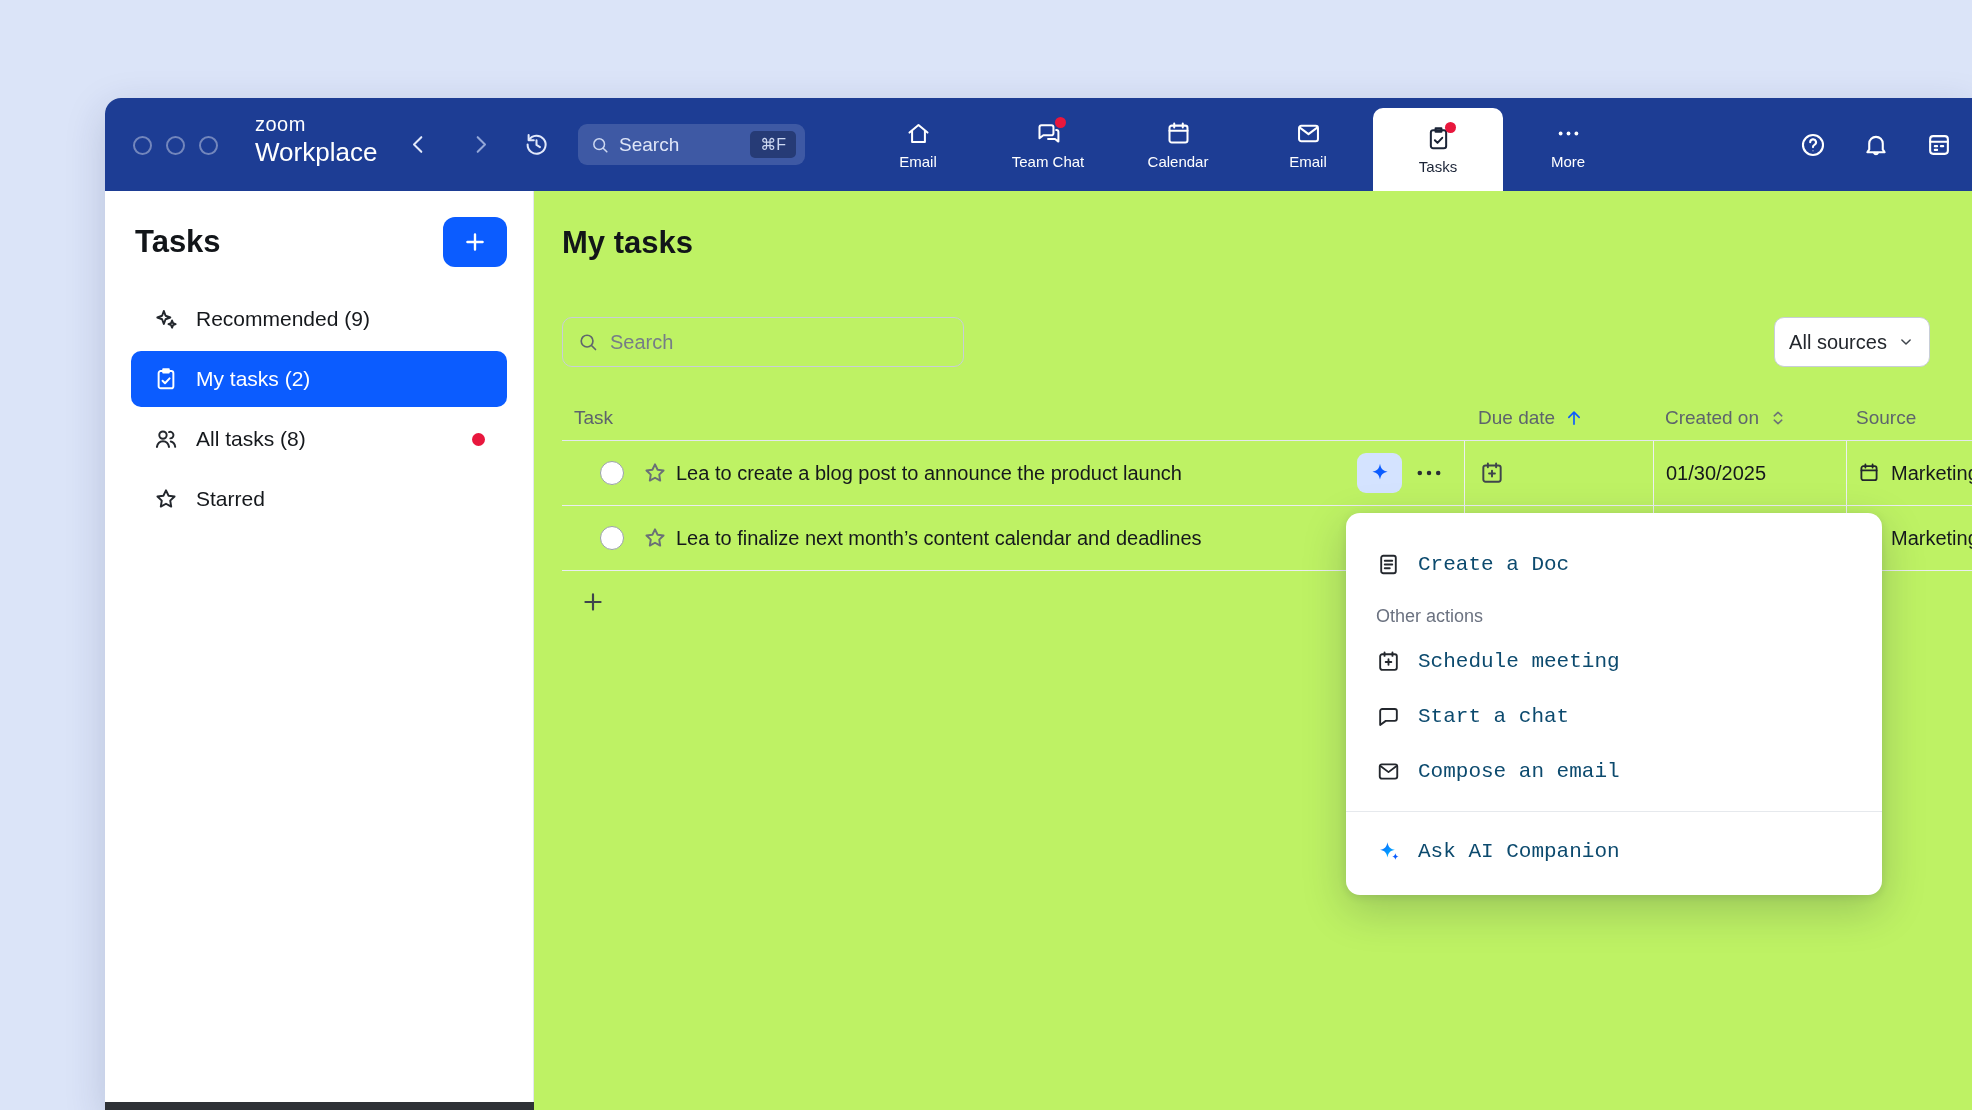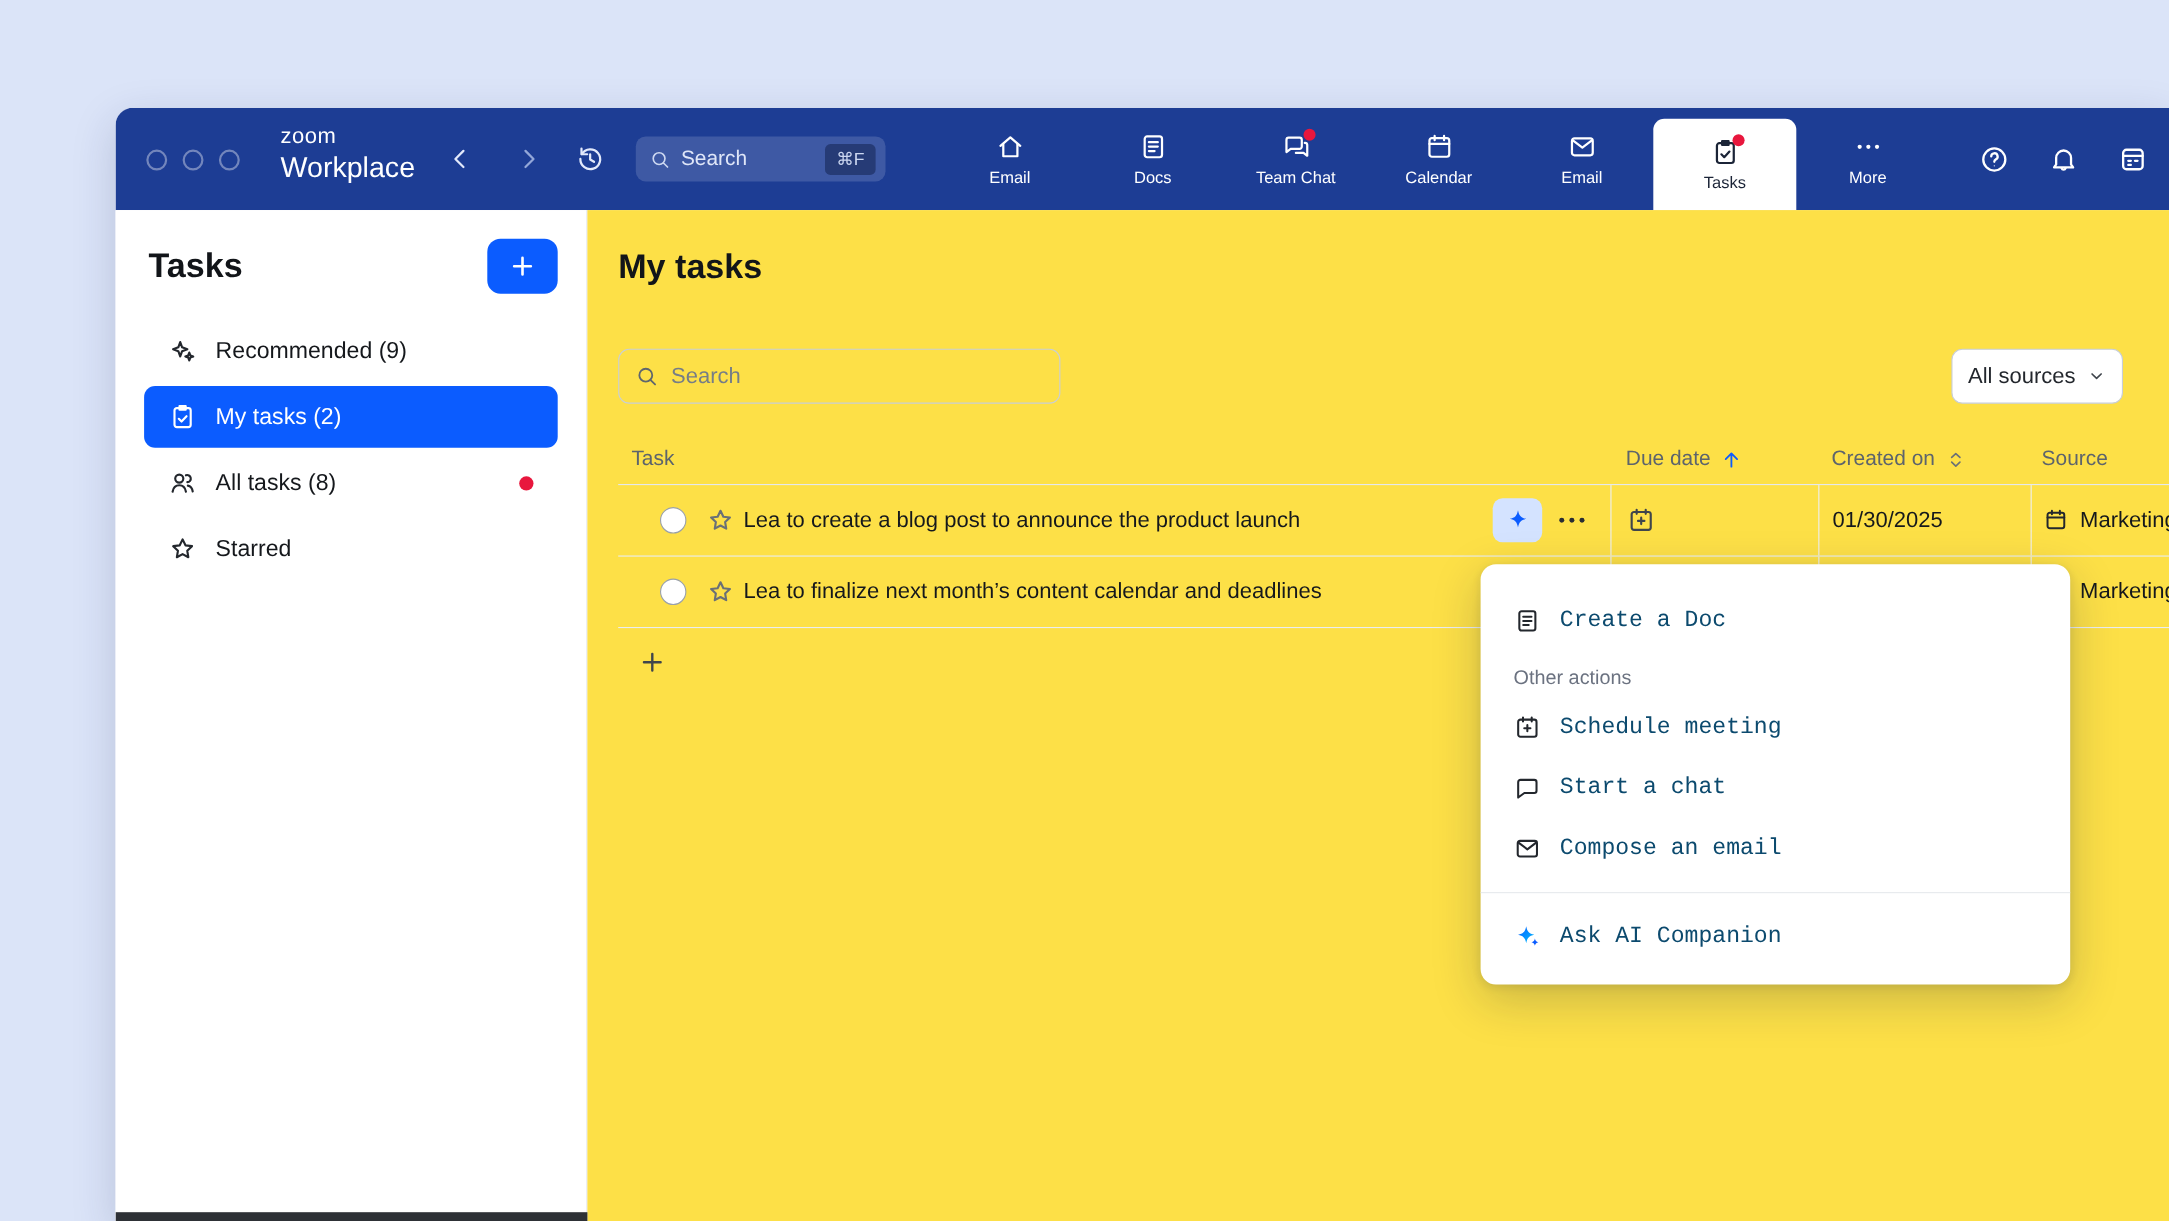--- a/index.html
+++ b/index.html
@@ -75,21 +75,21 @@
                gap:17px; padding:0 22px; font-size:21px; color:#15181c; }
   .side-item .sicon { width:26px; height:26px; color:#23272d; flex:none; }
   .side-item.selected { background:#0b5cff; color:#fff; }
   .side-item.selected .sicon { color:#fff; }
   .side-item .red-dot { margin-left:auto; width:13px; height:13px; border-radius:50%; background:#e8173d; }
 
   .bottom-strip { position:absolute; left:0; bottom:0; width:429px; height:8px;
                   background:#2e3136; z-index:70; }
 
   
-  .main { position:absolute; left:429px; top:93px; right:0; bottom:0; background:#fde047; overflow:hidden; }
+  .main { position:absolute; left:429px; top:93px; right:0; bottom:0; background:#bef264; overflow:hidden; }
   .main-title { position:absolute; left:28px; top:34px; font-size:31px; font-weight:bold; color:#121519; }
 
   .main-search { position:absolute; left:28px; top:126px; width:402px; height:50px;
                  border:1px solid #c8ced8; border-radius:10px; display:flex;
                  align-items:center; padding:0 14px; gap:11px; color:#767d87; }
   .main-search .sicon { width:22px; height:22px; color:#5f666d; }
   .main-search input { border:none; outline:none; flex:1; font-size:20px;
                        font-family:"Liberation Sans", sans-serif; color:#15181c; background:transparent; }
   .main-search input::placeholder { color:#767d87; }
 
@@ -192,29 +192,20 @@
 
     <nav class="topnav" data-interactable="false">
       <div class="nav-item" data-interactable="true">
         <span class="nicon" data-interactable="false">
           <svg viewBox="0 0 24 24">
               <path d="M4 11.2 12 4.4l8 6.8"></path>
               <path d="M6.3 9.8v9.8h11.4V9.8"></path>
             </svg>
         </span>
         <span class="nav-label" data-interactable="false">Email</span>
-      </div>
-      <div class="nav-item" data-interactable="true">
-        <span class="nicon" data-interactable="false">
-          <svg viewBox="0 0 24 24">
-              <rect x="5" y="3.6" width="14" height="16.8" rx="2"></rect>
-              <path d="M8.4 8.2h7.2M8.4 11.8h7.2M8.4 15.4h4.6"></path>
-            </svg>
-        </span>
-        <span class="nav-label" data-interactable="false">Docs</span>
       </div>
       <div class="nav-item" data-interactable="true">
         <span class="nicon" data-interactable="false">
           <svg viewBox="0 0 24 24">
               <path d="M14.6 4.6H5.8A1.8 1.8 0 0 0 4 6.4v9.8l3.4-2.6h7.2a1.8 1.8 0 0 0 1.8-1.8V6.4a1.8 1.8 0 0 0-1.8-1.8z"></path>
               <path d="M18.8 8.8h.2a1.8 1.8 0 0 1 1.8 1.8v8.6l-3-2.3h-6.2"></path>
             </svg>
           <span class="badge-dot" data-interactable="false"></span>
         </span>
         <span class="nav-label" data-interactable="false">Team Chat</span>

